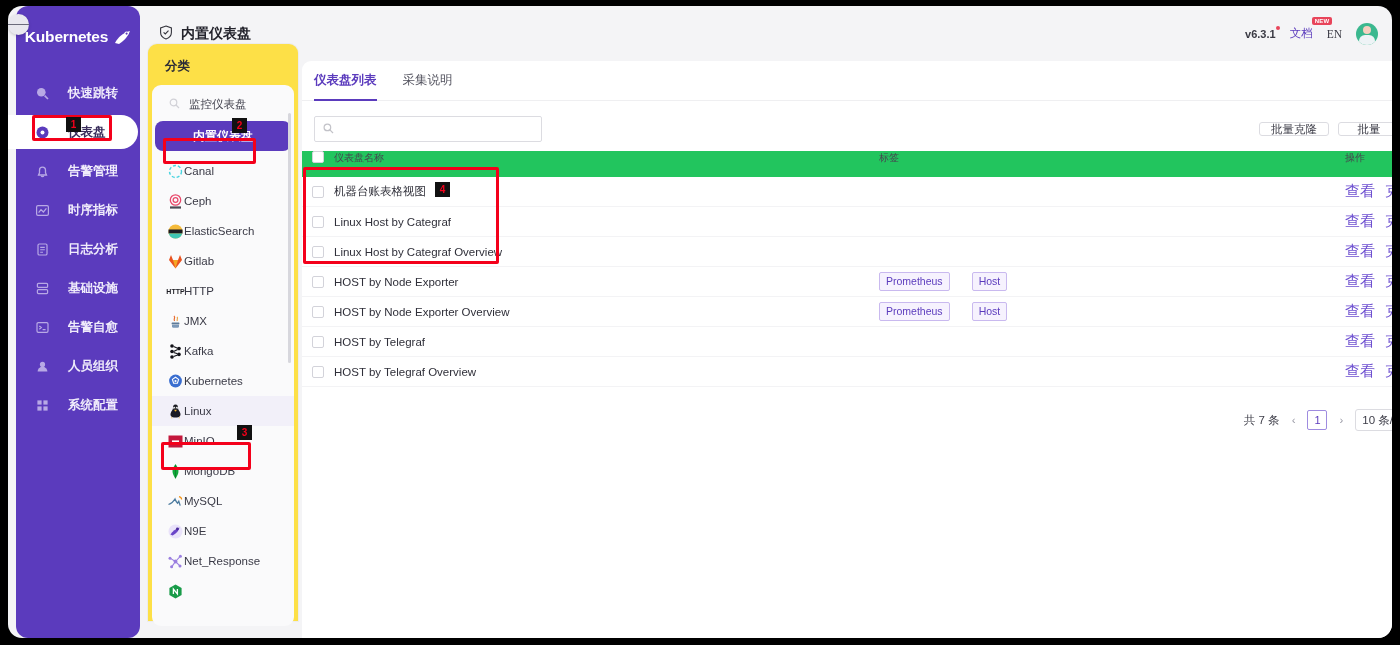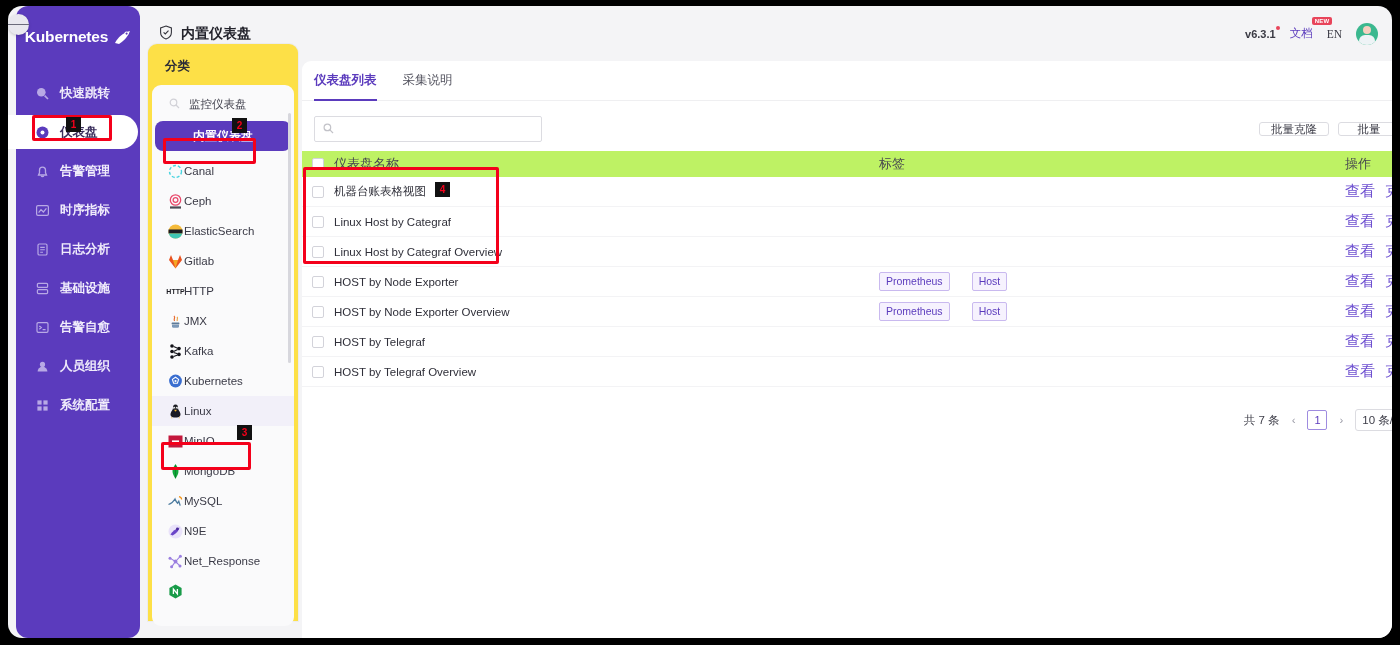--- a/index.html
+++ b/index.html
@@ -42,21 +42,21 @@
     letter-spacing: -.2px;
   }
   .logo-bird { width: 18px; height: 16px; }
   .nav-list { margin-top: 8px; }
   .nav-item {
     position: relative;
     display: flex; align-items: center;
     height: 34px;
     margin: 5px 0;
     padding-left: 19px;
-    gap: 10px;
+    gap: 18px;
     cursor: pointer;
   }
   .nav-item .nav-ico {
     width: 15px; height: 15px;
     display: flex; align-items: center; justify-content: center;
     opacity: .82;
     flex: 0 0 15px;
   }
   .nav-item .nav-ico svg { display: block; }
   .nav-item .nav-label {
@@ -215,24 +215,24 @@
     font-size: 11.5px; color: #3b3b46;
     display: flex; align-items: center; justify-content: center;
     cursor: pointer;
     white-space: nowrap;
     font-family: "Liberation Sans", sans-serif;
   }
 
   
   #table { margin-top: 6px; }
   .thead {
-    display: flex; align-items: center;
+    display: flex; align-items: flex-start;
     height: 26px;
-    background: #bef264;
-    font-size: 13px; color: #46464f;
+    background: #22c55e;
+    font-size: 10px; color: #46464f;
     font-weight: 400;
   }
   .trow {
     display: flex; align-items: center;
     height: 30px;
     border-bottom: 1px solid #f3f3f5;
     font-size: 11.5px; color: #2f2f39;
   }
   .c-chk { width: 32px; flex: 0 0 32px; display: flex; justify-content: center; }
   .c-name { flex: 0 0 545px; }

